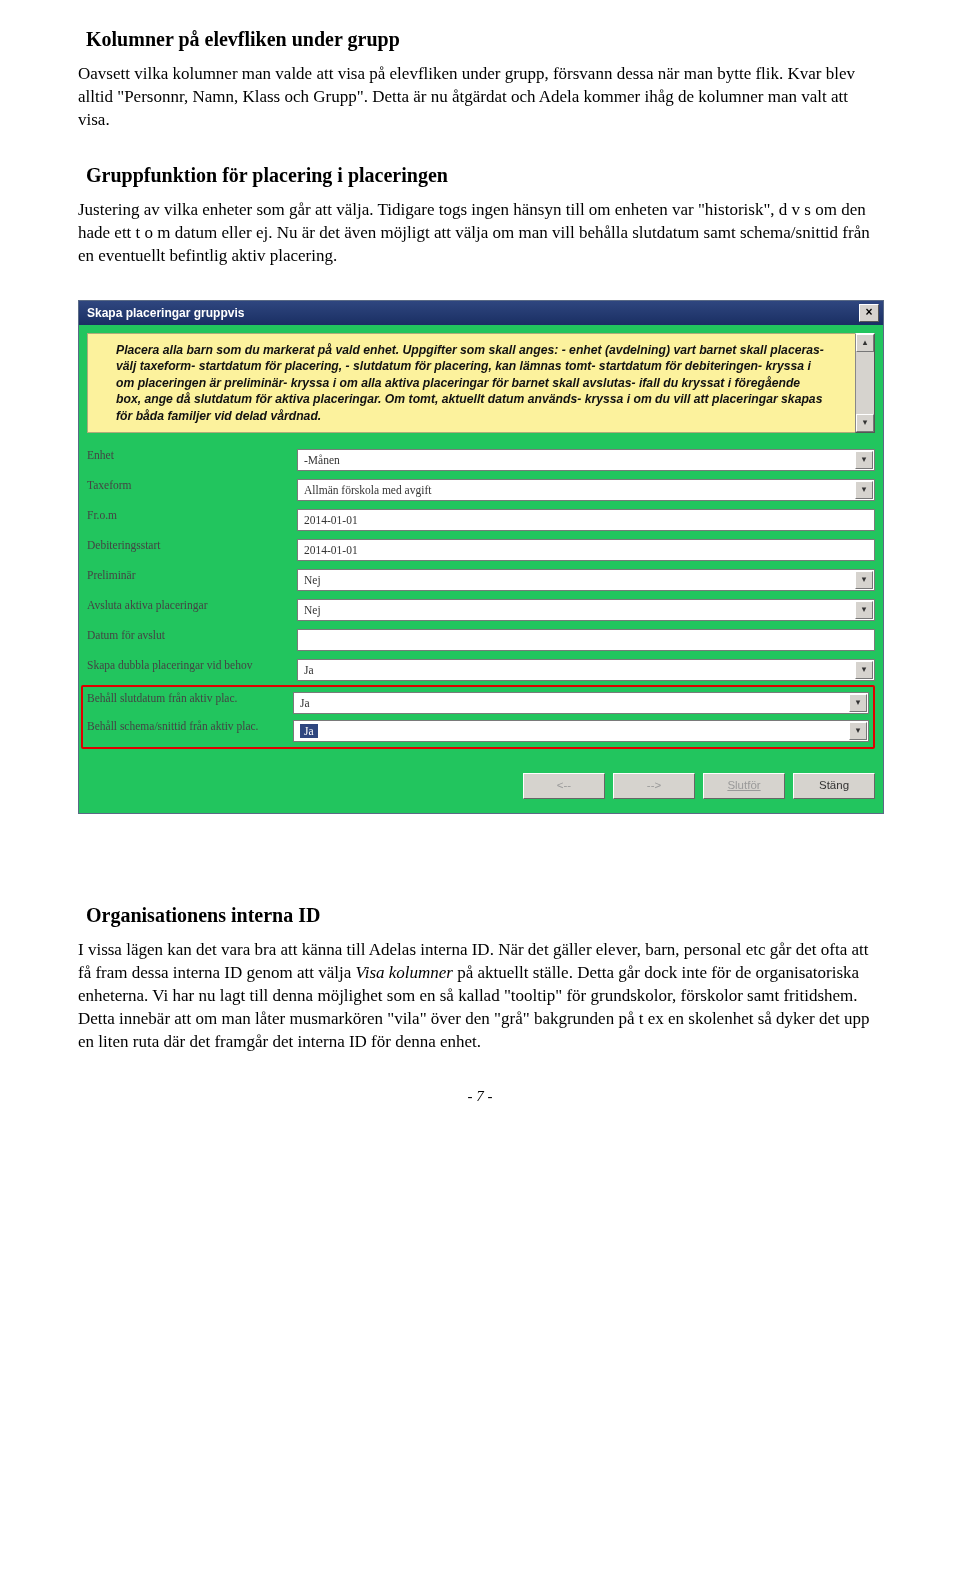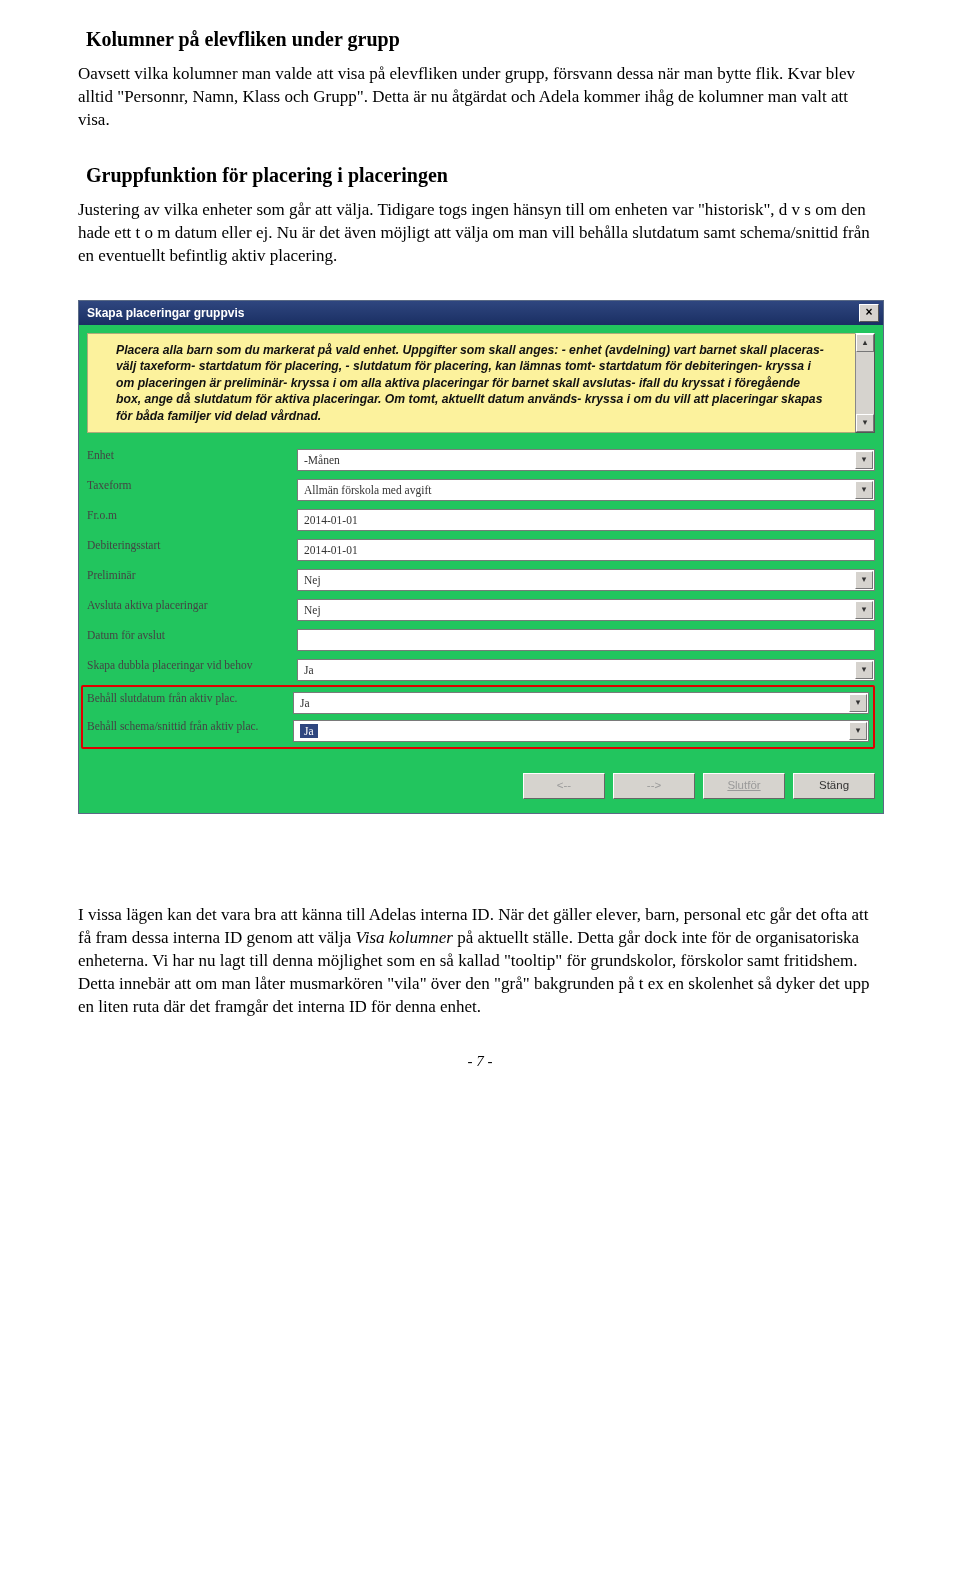--- a/index.html
+++ b/index.html
@@ -300,18 +300,19 @@
     </div>
 
     <div class="button-row">
       <div class="win-btn disabled">&lt;--</div>
       <div class="win-btn disabled">--&gt;</div>
       <div class="win-btn disabled"><span class="u">Slutför</span></div>
       <div class="win-btn">Stäng</div>
     </div>
   </div>
 
+  <h2 class="section-title">Organisationens interna ID</h2>
   <p>
     <span>I vissa lägen kan det vara bra att känna till Adelas interna ID. När det gäller elever, barn, personal etc går det ofta att få fram dessa interna ID genom att välja </span><span class="italic">Visa kolumner</span><span> på aktuellt ställe. Detta går dock inte för de organisatoriska enheterna. Vi har nu lagt till denna möjlighet som en så kallad "tooltip" för grundskolor, förskolor samt fritidshem. Detta innebär att om man låter musmarkören "vila" över den "grå" bakgrunden på t ex en skolenhet så dyker det upp en liten ruta där det framgår det interna ID för denna enhet.</span>
   </p>
 
   <div class="footnote">- 7 -</div>
 </div>
 
 </body></html>

